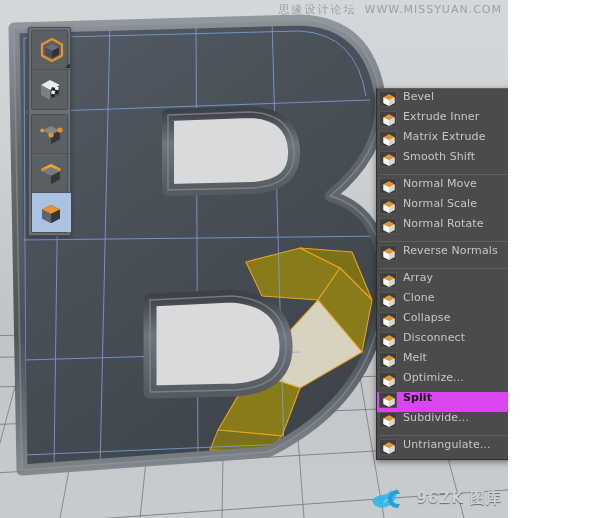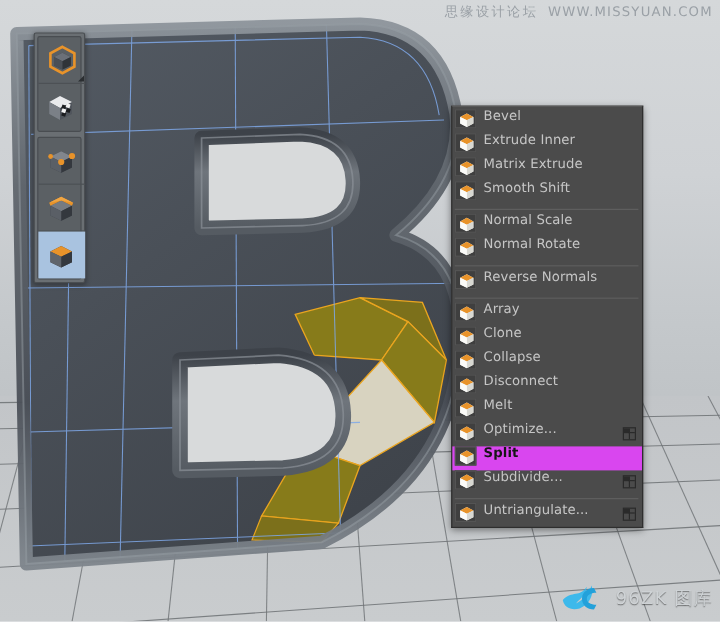--- a/index.html
+++ b/index.html
@@ -3,21 +3,21 @@
 <meta charset="utf-8">
 <style>
   * { box-sizing: border-box; margin: 0; padding: 0; }
   html, body {
     width: 600px; height: 518px;
     overflow: hidden;
     font-family: "DejaVu Sans", "Liberation Sans", sans-serif;
   }
   #app {
     position: relative;
-    width: 600px; height: 518px;
+    width: 508px; height: 518px;
     overflow: hidden;
     background: #c9cdd0;
   }
 
   
   .viewport {
     position: absolute; inset: 0;
     background: linear-gradient(180deg,#d5d8da 0%, #cfd2d5 28%, #c4c8cb 52%, #bfc3c6 66%, #c7cacd 100%);
   }
   .vp-grid {
@@ -126,21 +126,21 @@
   }
   .wm-top .cn { margin-right: 8px; letter-spacing: 2px; }
   .wm-bottom {
     position: absolute; right: 6px; bottom: 6px;
     z-index: 45;
     display: flex; align-items: center; gap: 2px;
     opacity: .95;
   }
   .wm-bottom .flame { display: block; }
   .wm-bottom .txt {
-    font-size: 15px; font-weight: normal; color: #cfd3d6;
+    font-size: 15px; font-weight: bold; color: #cfd3d6;
     text-shadow: 0 1px 1px rgba(0,0,0,.5);
     letter-spacing: 1px;
   }
 </style>
 </head>
 <body>
 
 <div id="app">
 
   <div class="viewport">
@@ -368,20 +368,31 @@
       <div class="msep"></div>
       <div class="mi">
         <span class="mi-ico">
           <svg class="cube" viewBox="0 0 14 14">
             <polygon points="7,1.5 12.5,4.5 12.5,10 7,12.8 1.5,10 1.5,4.5" fill="#f2f2ef"></polygon>
             <polygon points="7,1.5 12.5,4.5 7,7.2 1.5,4.5" fill="#e8932a"></polygon>
             <polygon points="7,7.2 12.5,4.5 12.5,10 7,12.8" fill="#d8d8d2"></polygon>
             <polygon points="7,7.2 1.5,4.5 1.5,10 7,12.8" fill="#fbfbf8"></polygon>
           </svg>
         </span>
+        <span class="mi-label">Normal Move</span>
+      </div>
+      <div class="mi">
+        <span class="mi-ico">
+          <svg class="cube" viewBox="0 0 14 14">
+            <polygon points="7,1.5 12.5,4.5 12.5,10 7,12.8 1.5,10 1.5,4.5" fill="#f2f2ef"></polygon>
+            <polygon points="7,1.5 12.5,4.5 7,7.2 1.5,4.5" fill="#e8932a"></polygon>
+            <polygon points="7,7.2 12.5,4.5 12.5,10 7,12.8" fill="#d8d8d2"></polygon>
+            <polygon points="7,7.2 1.5,4.5 1.5,10 7,12.8" fill="#fbfbf8"></polygon>
+          </svg>
+        </span>
         <span class="mi-label">Normal Scale</span>
       </div>
       <div class="mi">
         <span class="mi-ico">
           <svg class="cube" viewBox="0 0 14 14">
             <polygon points="7,1.5 12.5,4.5 12.5,10 7,12.8 1.5,10 1.5,4.5" fill="#f2f2ef"></polygon>
             <polygon points="7,1.5 12.5,4.5 7,7.2 1.5,4.5" fill="#e8932a"></polygon>
             <polygon points="7,7.2 12.5,4.5 12.5,10 7,12.8" fill="#d8d8d2"></polygon>
             <polygon points="7,7.2 1.5,4.5 1.5,10 7,12.8" fill="#fbfbf8"></polygon>
           </svg>

